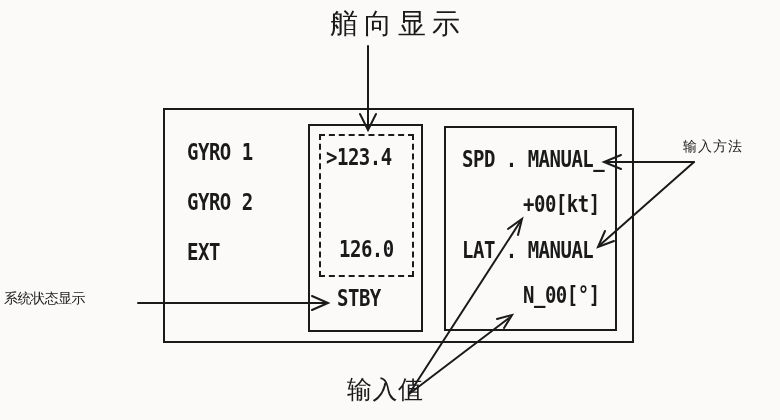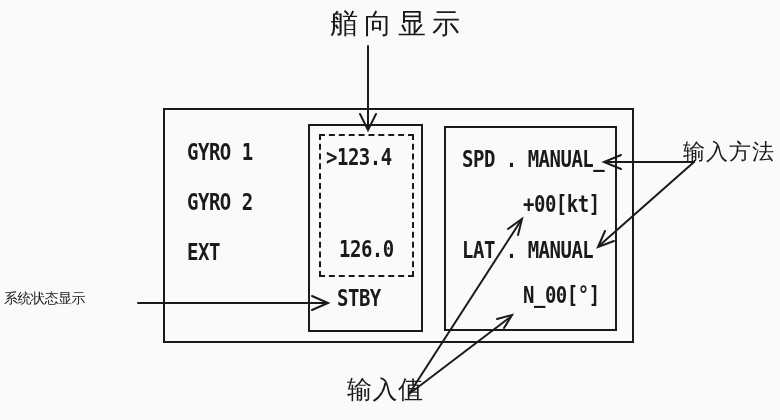--- a/index.html
+++ b/index.html
@@ -16,21 +16,21 @@
   .canvas{position:relative;width:780px;height:420px;background:var(--paper);}
   .abs{position:absolute;}
   
   .cjk{
     color:var(--ink);
     line-height:1.05;
     white-space:nowrap;
     font-family:"Liberation Serif","DejaVu Serif",serif;
   }
   .lbl-heading{left:330px;top:9px;font-size:28px;letter-spacing:6px;}
-  .lbl-method{left:683px;top:140px;font-size:22px;letter-spacing:1px;}
+  .lbl-method{left:683px;top:140px;font-size:14px;letter-spacing:1px;}
   .lbl-status{left:4px;top:292px;font-size:14px;letter-spacing:-0.5px;}
   .lbl-value{left:314px;top:377px;font-size:25px;letter-spacing:0.5px;margin-left:33px;}
   
   .mono{
     color:var(--ink);
     font-family:"DejaVu Sans Mono","Liberation Mono",monospace;
     font-weight:800;
     font-size:19px;
     line-height:1;
     letter-spacing:-0.5px;

